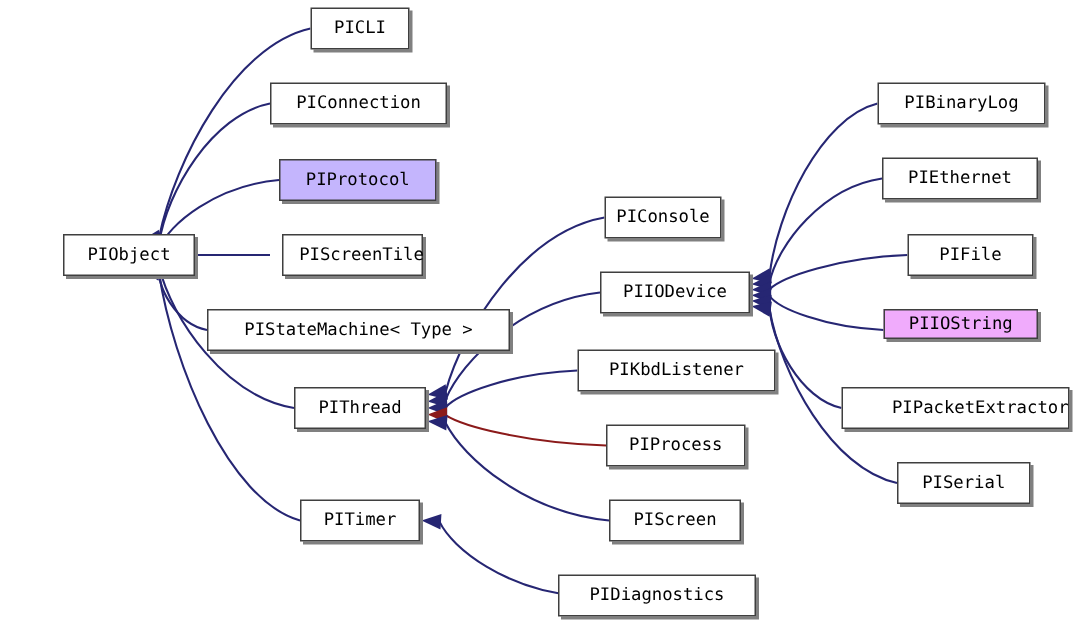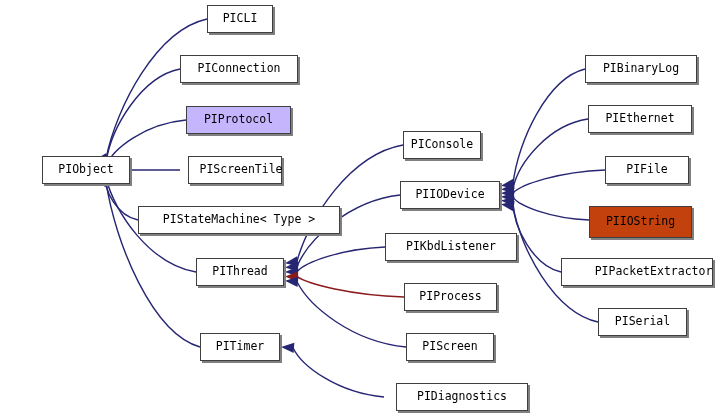--- a/index.html
+++ b/index.html
@@ -121,33 +121,33 @@
       </div>
       <div class="node" style="left: 385px; top: 233px; width: 132px; height: 28px; border-color: rgb(63, 63, 63); background: rgb(255, 255, 255); color: rgb(0, 0, 0); box-shadow: rgb(128, 128, 128) 2px 2px 0px 0px;">
         <span class="label">PIKbdListener</span>
       </div>
       <div class="node" style="left: 404px; top: 283px; width: 93px; height: 28px; border-color: rgb(63, 63, 63); background: rgb(255, 255, 255); color: rgb(0, 0, 0); box-shadow: rgb(128, 128, 128) 2px 2px 0px 0px;">
         <span class="label">PIProcess</span>
       </div>
       <div class="node" style="left: 406px; top: 333px; width: 88px; height: 28px; border-color: rgb(63, 63, 63); background: rgb(255, 255, 255); color: rgb(0, 0, 0); box-shadow: rgb(128, 128, 128) 2px 2px 0px 0px;">
         <span class="label">PIScreen</span>
       </div>
-      <div class="node" style="left: 396px; top: 383px; width: 132px; height: 28px; border-color: rgb(63, 63, 63); background: rgb(255, 255, 255); color: rgb(0, 0, 0); box-shadow: rgb(128, 128, 128) 2px 2px 0px 0px;">
+      <div class="node" style="left: 372px; top: 383px; width: 132px; height: 28px; border-color: rgb(63, 63, 63); background: rgb(255, 255, 255); color: rgb(0, 0, 0); box-shadow: rgb(128, 128, 128) 2px 2px 0px 0px;">
         <span class="label">PIDiagnostics</span>
       </div>
       <div class="node" style="left: 585px; top: 55px; width: 112px; height: 28px; border-color: rgb(63, 63, 63); background: rgb(255, 255, 255); color: rgb(0, 0, 0); box-shadow: rgb(128, 128, 128) 2px 2px 0px 0px;">
         <span class="label">PIBinaryLog</span>
       </div>
       <div class="node" style="left: 588px; top: 105px; width: 104px; height: 28px; border-color: rgb(63, 63, 63); background: rgb(255, 255, 255); color: rgb(0, 0, 0); box-shadow: rgb(128, 128, 128) 2px 2px 0px 0px;">
         <span class="label">PIEthernet</span>
       </div>
       <div class="node" style="left: 605px; top: 156px; width: 84px; height: 28px; border-color: rgb(63, 63, 63); background: rgb(255, 255, 255); color: rgb(0, 0, 0); box-shadow: rgb(128, 128, 128) 2px 2px 0px 0px;">
         <span class="label">PIFile</span>
       </div>
-      <div class="node" style="left: 589px; top: 206px; width: 103px; height: 32px; border-color: rgb(63, 63, 63); background: #c2410c; color: rgb(0, 0, 0); box-shadow: rgb(128, 128, 128) 2px 2px 0px 0px;">
+      <div class="node" style="left: 589px; top: 206px; width: 103px; height: 20px; border-color: rgb(63, 63, 63); background: #f0abfc; color: rgb(0, 0, 0); box-shadow: rgb(128, 128, 128) 2px 2px 0px 0px;">
         <span class="label">PIIOString</span>
       </div>
       <div class="node" style="left: 561px; top: 258px; width: 152px; height: 28px; border-color: rgb(63, 63, 63); background: rgb(255, 255, 255); color: rgb(0, 0, 0); box-shadow: rgb(128, 128, 128) 2px 2px 0px 0px; padding-left: 33px;">
         <span class="label">PIPacketExtractor</span>
       </div>
       <div class="node" style="left: 598px; top: 308px; width: 89px; height: 28px; border-color: rgb(63, 63, 63); background: rgb(255, 255, 255); color: rgb(0, 0, 0); box-shadow: rgb(128, 128, 128) 2px 2px 0px 0px;">
         <span class="label">PISerial</span>
       </div>
     </div>
 </div>

